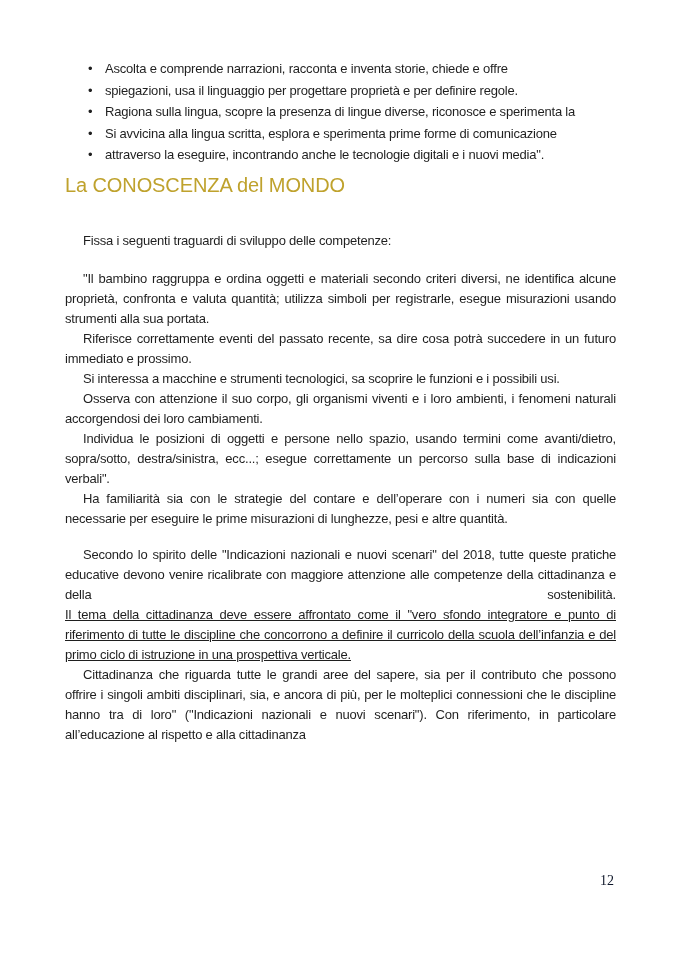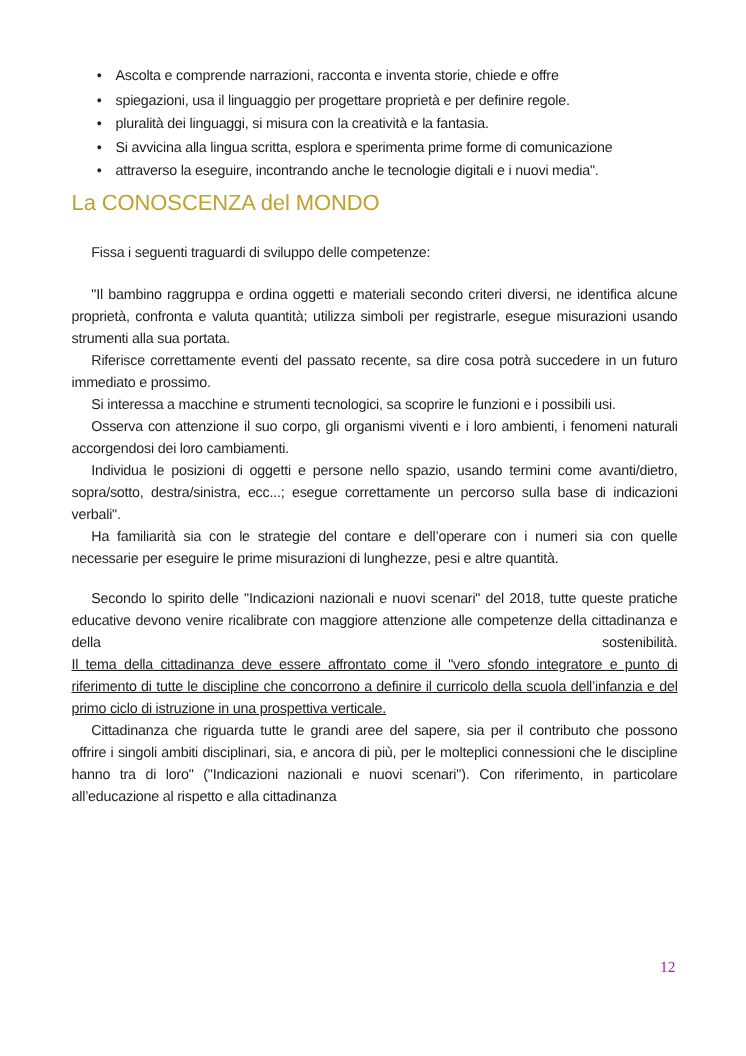--- a/index.html
+++ b/index.html
@@ -45,21 +45,21 @@
   .section-heading {
     margin: 7px 0 0 0;
     font-size: 20px;
     font-weight: 400;
     line-height: 24px;
     letter-spacing: -0.1px;
     color: #bfa22d;
   }
   
   .intro {
-    margin: 23px 0 0 0;
+    margin: 34px 0 0 0;
     font-size: 13px;
     line-height: 20px;
     letter-spacing: -0.2px;
     text-indent: 18px;
   }
   .para {
     margin: 0;
     font-size: 13px;
     line-height: 20px;
     letter-spacing: -0.2px;
@@ -70,32 +70,32 @@
   .para.gap-before { margin-top: 16px; }
   .para.no-indent  { text-indent: 0; text-decoration: underline; }
   .para.justify-last { text-align-last: justify; }
   
   .page-number {
     position: absolute;
     top: 873px;
     right: 64px;
     font-family: "Liberation Serif", serif;
     font-size: 14px;
-    color: #a21caf;
+    color: #0f172a;
   }
 </style>
 </head>
 <body>
 
 <div class="page">
 
   <ul class="bullets">
     <li>Ascolta e comprende narrazioni, racconta e inventa storie, chiede e offre</li>
     <li>spiegazioni, usa il linguaggio per progettare proprietà e per definire regole.</li>
-    <li>pluralità dei linguaggi, si misura con la creatività e la fantasia.</li>
+    <li>Ragiona sulla lingua, scopre la presenza di lingue diverse, riconosce e sperimenta la</li>
     <li>Si avvicina alla lingua scritta, esplora e sperimenta prime forme di comunicazione</li>
     <li>attraverso la eseguire, incontrando anche le tecnologie digitali e i nuovi media".</li>
   </ul>
 
   <h2 class="section-heading">La CONOSCENZA del MONDO</h2>
 
   <p class="intro">Fissa i seguenti traguardi di sviluppo delle competenze:</p>
 
   <p class="para first">"Il bambino raggruppa e ordina oggetti e materiali secondo criteri diversi, ne identifica alcune proprietà, confronta e valuta quantità; utilizza simboli per registrarle, esegue misurazioni usando strumenti alla sua portata.</p>
   <p class="para">Riferisce correttamente eventi del passato recente, sa dire cosa potrà succedere in un futuro immediato e prossimo.</p>

